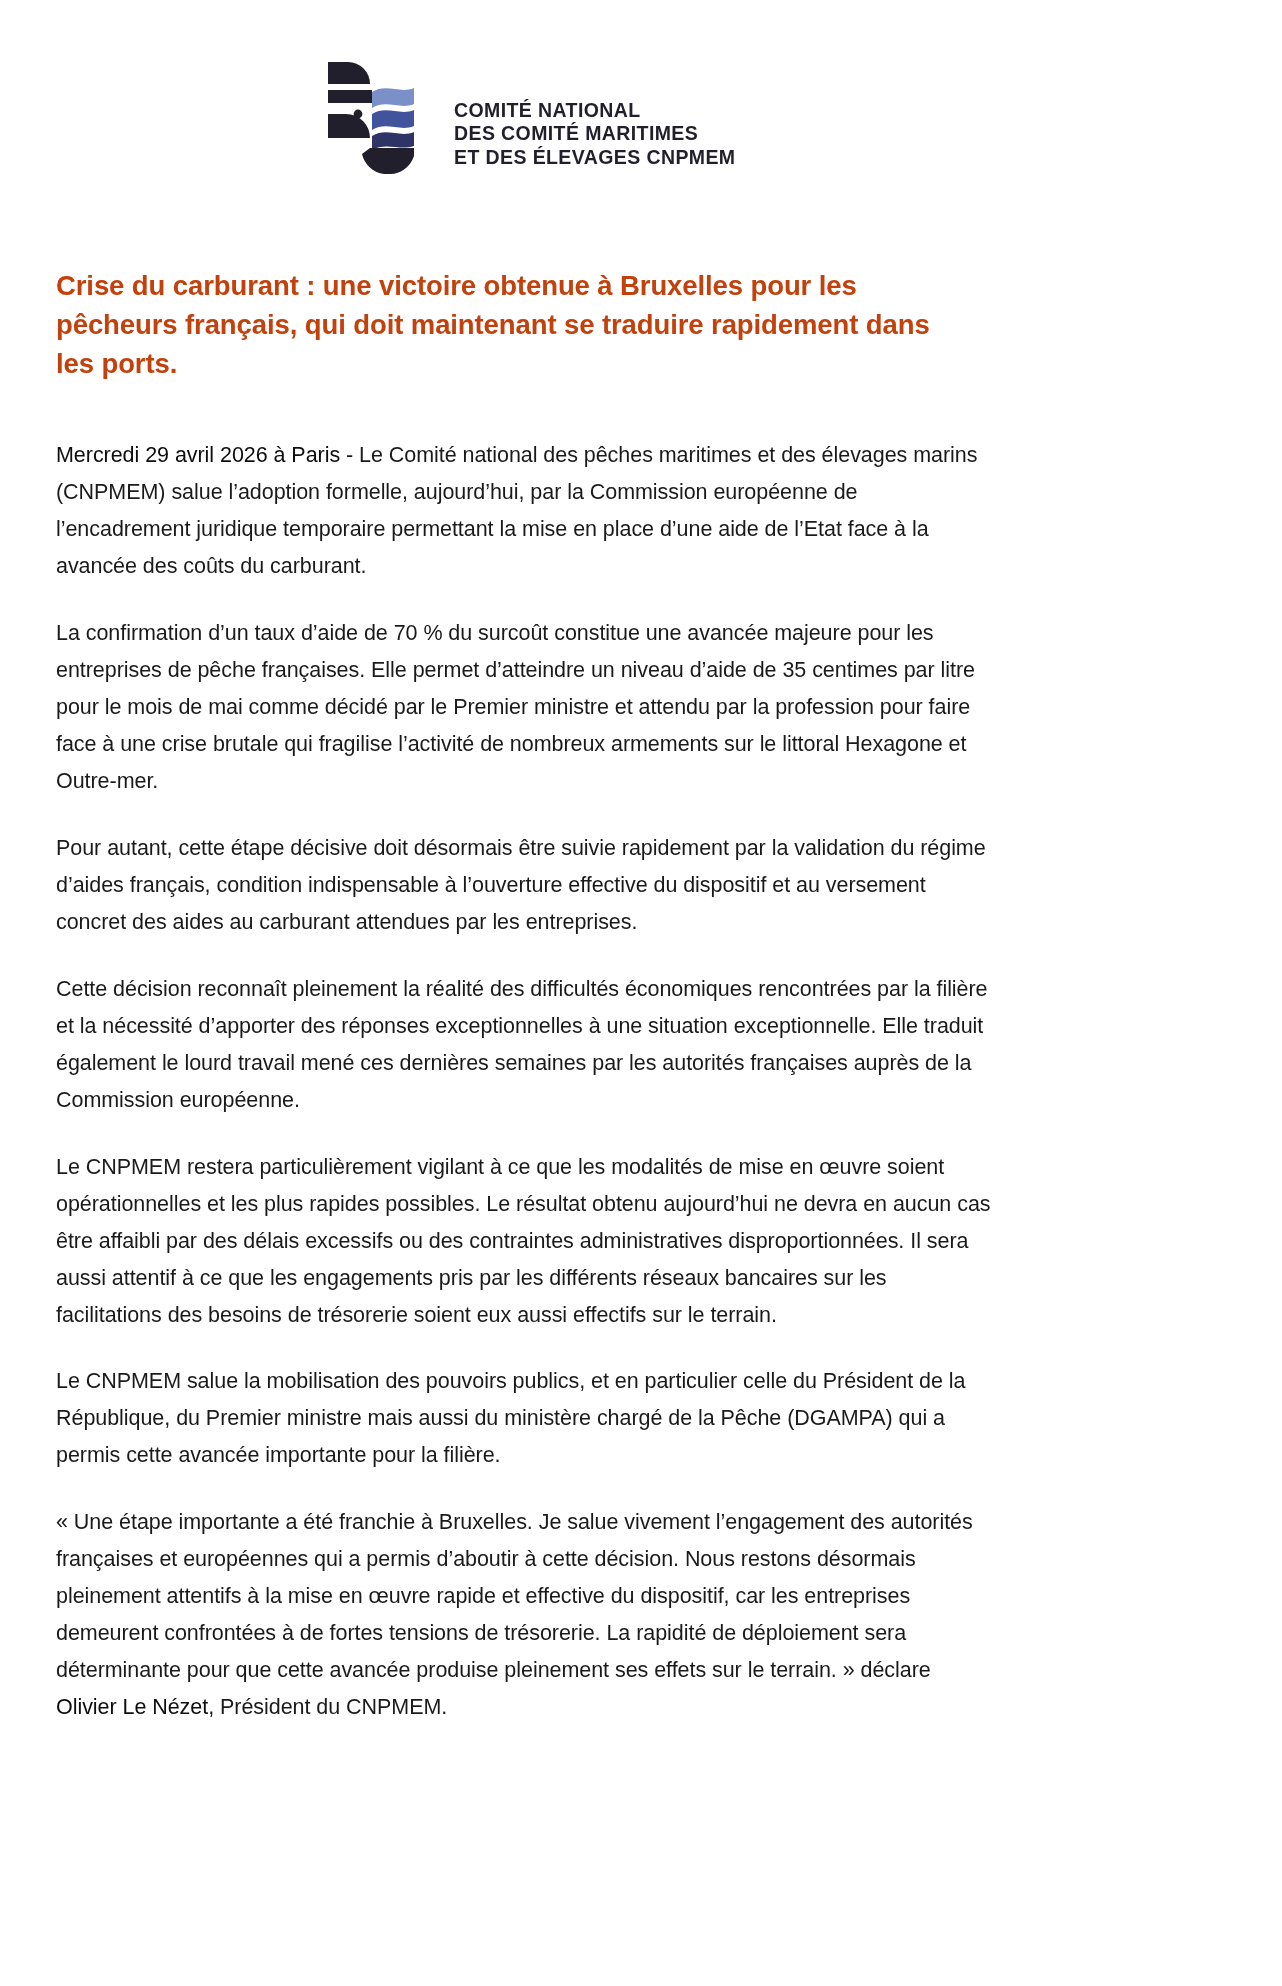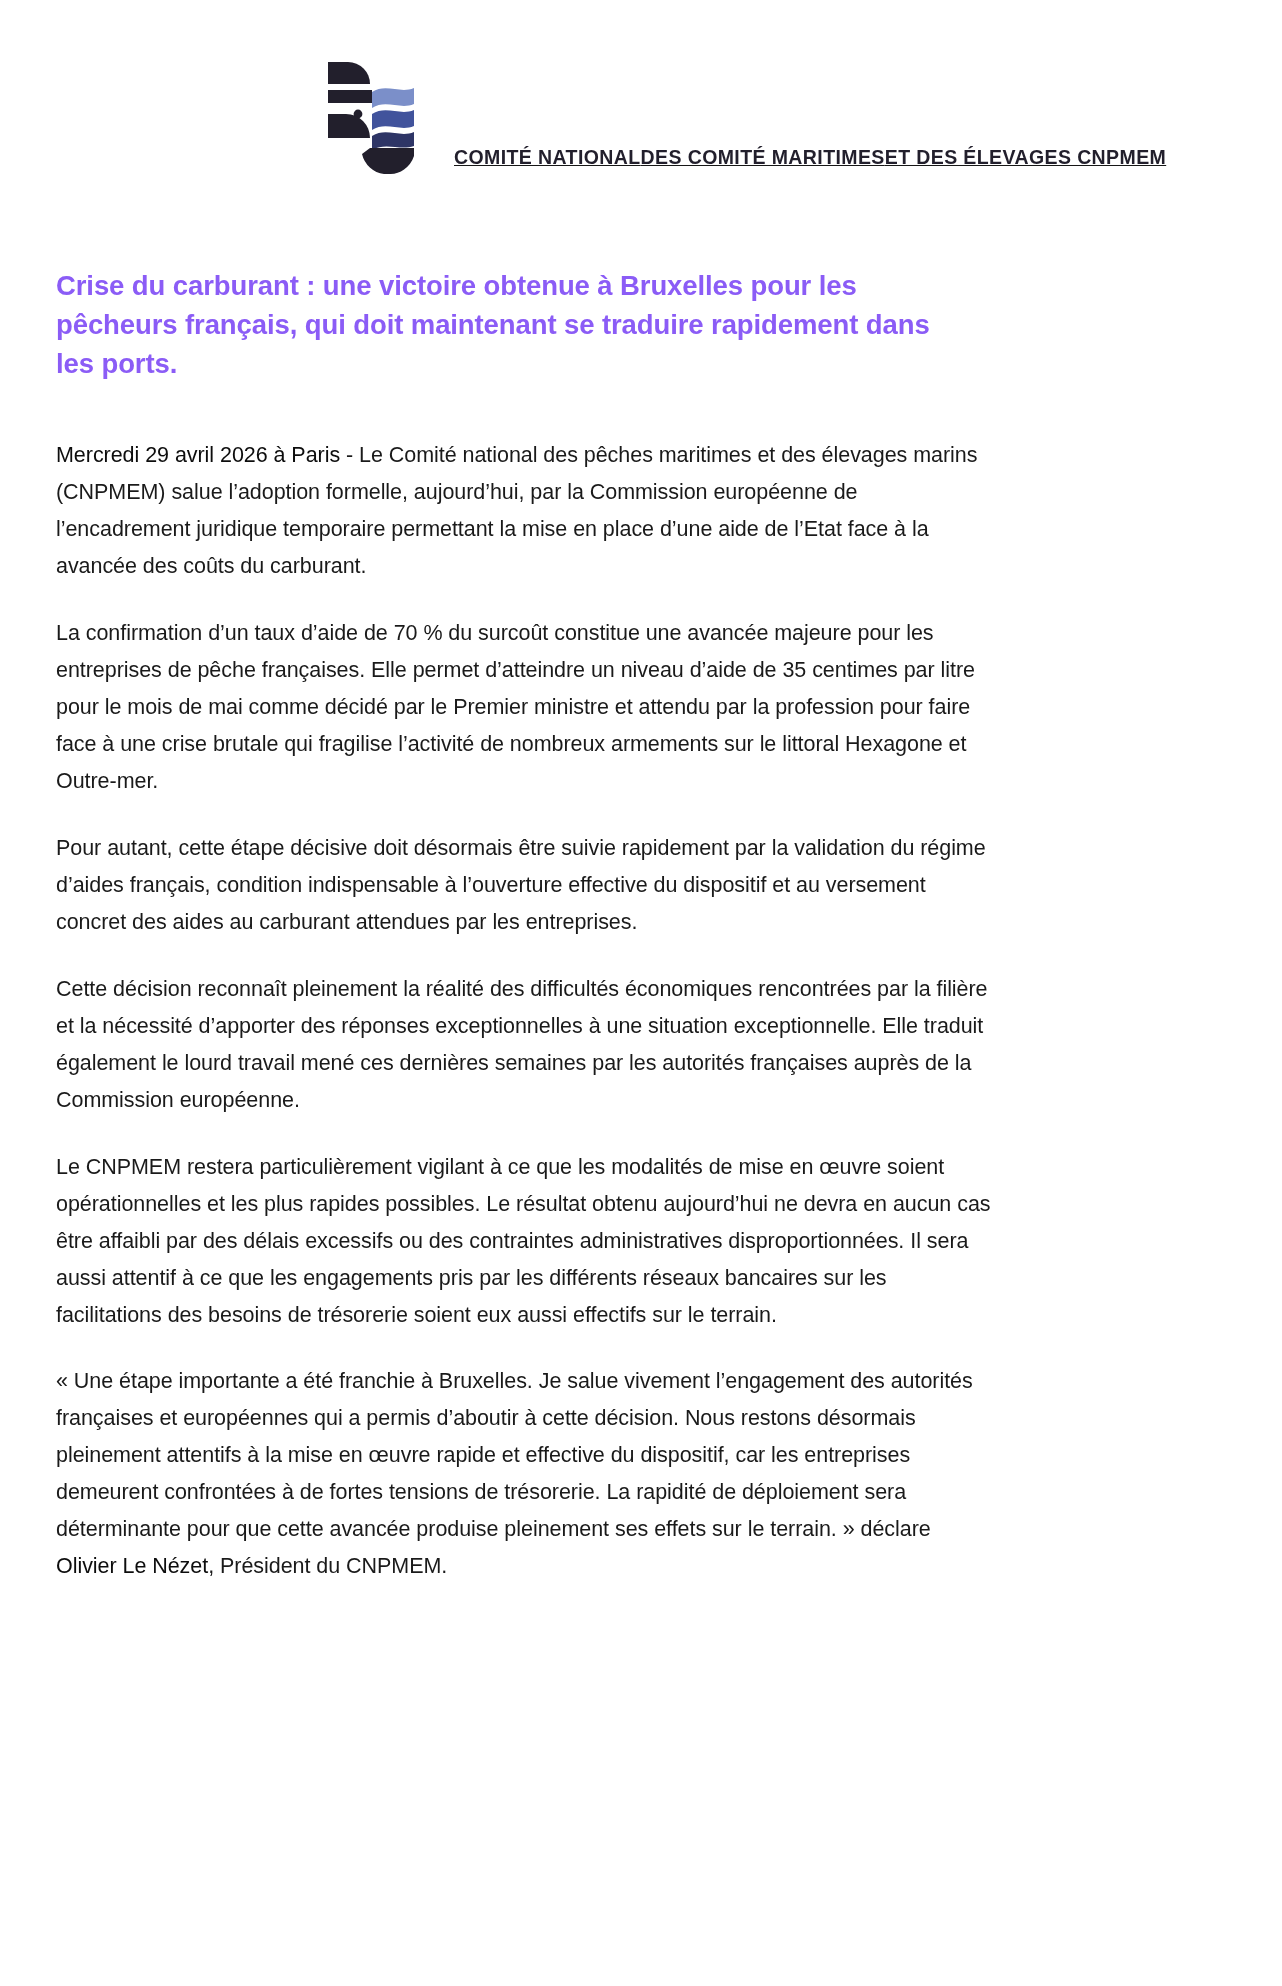--- a/index.html
+++ b/index.html
@@ -37,23 +37,23 @@
     gap: 14px;
   }
   .logo-mark {
     width: 118px;
     height: 122px;
     flex: 0 0 auto;
     display: block;
   }
   .logo-wordmark {
     display: flex;
+    flex-direction: column;
     justify-content: flex-end;
     padding-bottom: 4px;
-    text-decoration: underline;
   }
   .logo-line {
     font-family: "Liberation Sans", sans-serif;
     font-weight: bold;
     font-size: 19.5px;
     letter-spacing: 0.4px;
     line-height: 1.22;
     color: #221f2c;
     white-space: nowrap;
   }
@@ -65,21 +65,21 @@
     width: 938px;
     margin-left: 56px;
   }
 
   h1.headline {
     font-family: "Liberation Sans", sans-serif;
     font-size: 27.5px;
     font-weight: bold;
     line-height: 1.42;
     letter-spacing: -0.1px;
-    color: #8b5cf6;
+    color: #c2410c;
     margin: 0;
     padding-top: 92px;
     max-width: 880px;
   }
 
   .body-copy {
     padding-top: 54px;
   }
 
   p.para {
@@ -141,20 +141,21 @@
       </p>
 
       <p class="para">La confirmation d’un taux d’aide de 70 % du surcoût constitue une avancée majeure pour les entreprises de pêche françaises. Elle permet d’atteindre un niveau d’aide de 35 centimes par litre pour le mois de mai comme décidé par le Premier ministre et attendu par la profession pour faire face à une crise brutale qui fragilise l’activité de nombreux armements sur le littoral Hexagone et Outre-mer.</p>
 
       <p class="para">Pour autant, cette étape décisive doit désormais être suivie rapidement par la validation du régime d’aides français, condition indispensable à l’ouverture effective du dispositif et au versement concret des aides au carburant attendues par les entreprises.</p>
 
       <p class="para">Cette décision reconnaît pleinement la réalité des difficultés économiques rencontrées par la filière et la nécessité d’apporter des réponses exceptionnelles à une situation exceptionnelle. Elle traduit également le lourd travail mené ces dernières semaines par les autorités françaises auprès de la Commission européenne.</p>
 
       <p class="para">Le CNPMEM restera particulièrement vigilant à ce que les modalités de mise en œuvre soient opérationnelles et les plus rapides possibles. Le résultat obtenu aujourd’hui ne devra en aucun cas être affaibli par des délais excessifs ou des contraintes administratives disproportionnées. Il sera aussi attentif à ce que les engagements pris par les différents réseaux bancaires sur les facilitations des besoins de trésorerie soient eux aussi effectifs sur le terrain.</p>
 
+      <p class="para">Le CNPMEM salue la mobilisation des pouvoirs publics, et en particulier celle du Président de la République, du Premier ministre mais aussi du ministère chargé de la Pêche (DGAMPA) qui a permis cette avancée importante pour la filière.</p>
 
       <p class="para">
         <span>« Une étape importante a été franchie à Bruxelles. Je salue vivement l’engagement des autorités françaises et européennes qui a permis d’aboutir à cette décision. Nous restons désormais pleinement attentifs à la mise en œuvre rapide et effective du dispositif, car les entreprises demeurent confrontées à de fortes tensions de trésorerie. La rapidité de déploiement sera déterminante pour que cette avancée produise pleinement ses effets sur le terrain. » déclare </span><span class="strong">Olivier Le Nézet</span><span>, Président du CNPMEM.</span>
       </p>
 
     </section>
   </main>
 </div>
 
 </body></html>

